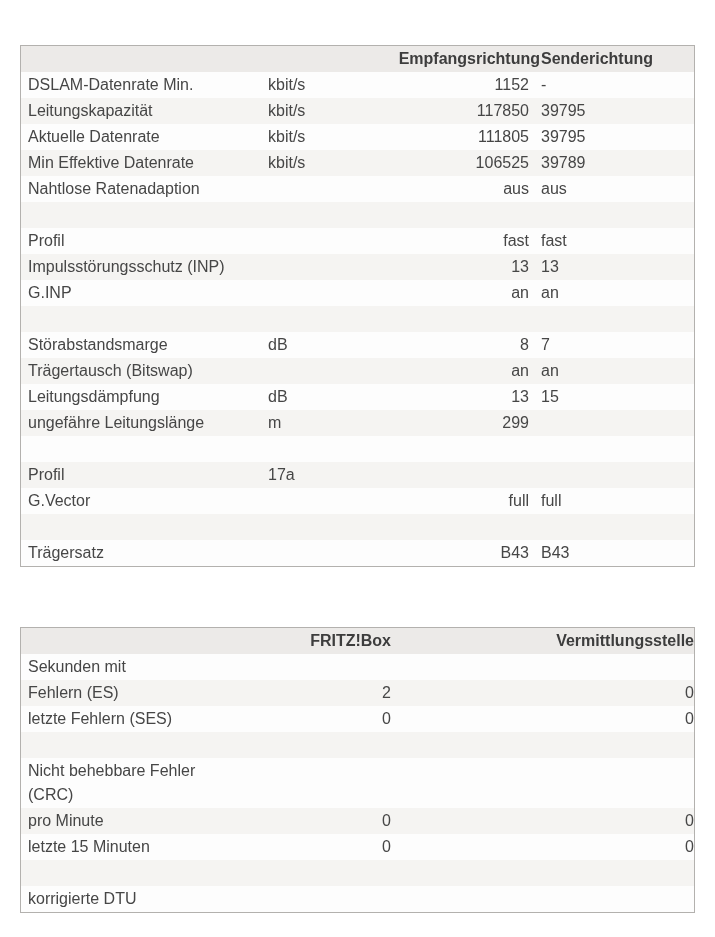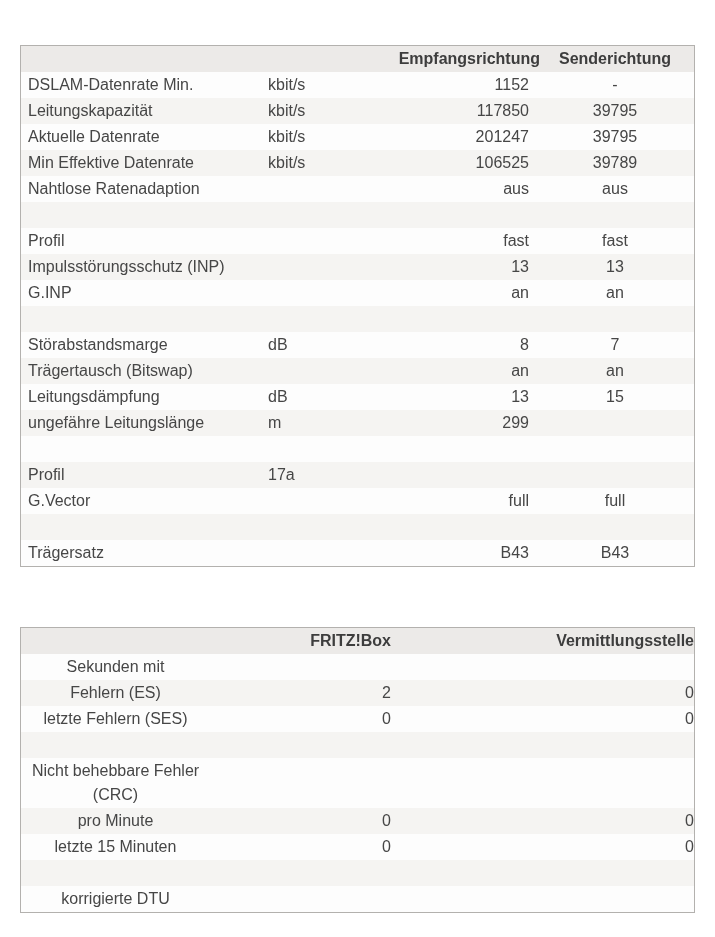--- a/index.html
+++ b/index.html
@@ -39,24 +39,24 @@
     font-weight: normal;
   }
   thead tr { background: #eceae8; }
   thead th { font-weight: bold; color: #3d3d3d; }
   tbody tr:nth-child(odd)  { background: #fdfdfd; }
   tbody tr:nth-child(even) { background: #f5f4f2; }
   
   .t1 .c1 { text-align: left;  padding-left: 7px; }
   .t1 .c2 { text-align: left;  padding-left: 7px; }
   .t1 .c3 { text-align: right; padding-right: 12px; }
-  .t1 .c4 { text-align: center; padding-right: 5px; }
+  .t1 .c4 { text-align: left; padding-right: 5px; }
   .t1 thead .c3 { padding-right: 1px; }
   
-  .t2 .c1 { text-align: center; padding-left: 7px; line-height: 24px; }
+  .t2 .c1 { text-align: left; padding-left: 7px; line-height: 24px; }
   .t2 .c2, .t2 .c3 { text-align: right; }
   .t2 td.c1 { white-space: normal; }
 </style>
 </head>
 <body>
 
 <div class="page">
 
   <div class="tbl-wrap t1">
     <table>
@@ -86,21 +86,21 @@
   <tr>
     <td class="c1">Leitungskapazität</td>
     <td class="c2">kbit/s</td>
     <td class="c3">117850</td>
     <td class="c4">39795</td>
   </tr>
 
   <tr>
     <td class="c1">Aktuelle Datenrate</td>
     <td class="c2">kbit/s</td>
-    <td class="c3">201247</td>
+    <td class="c3">111805</td>
     <td class="c4">39795</td>
   </tr>
 
   <tr>
     <td class="c1">Min Effektive Datenrate</td>
     <td class="c2">kbit/s</td>
     <td class="c3">106525</td>
     <td class="c4">39789</td>
   </tr>
 

